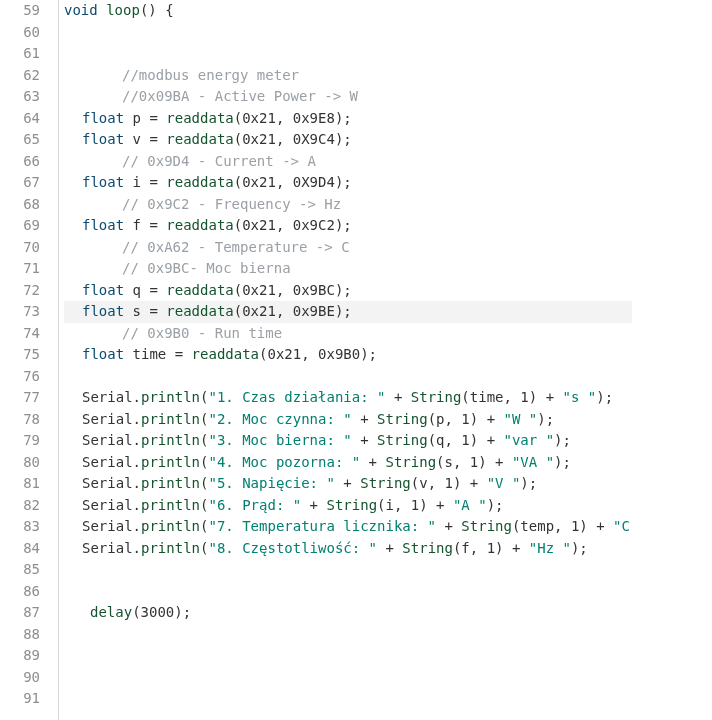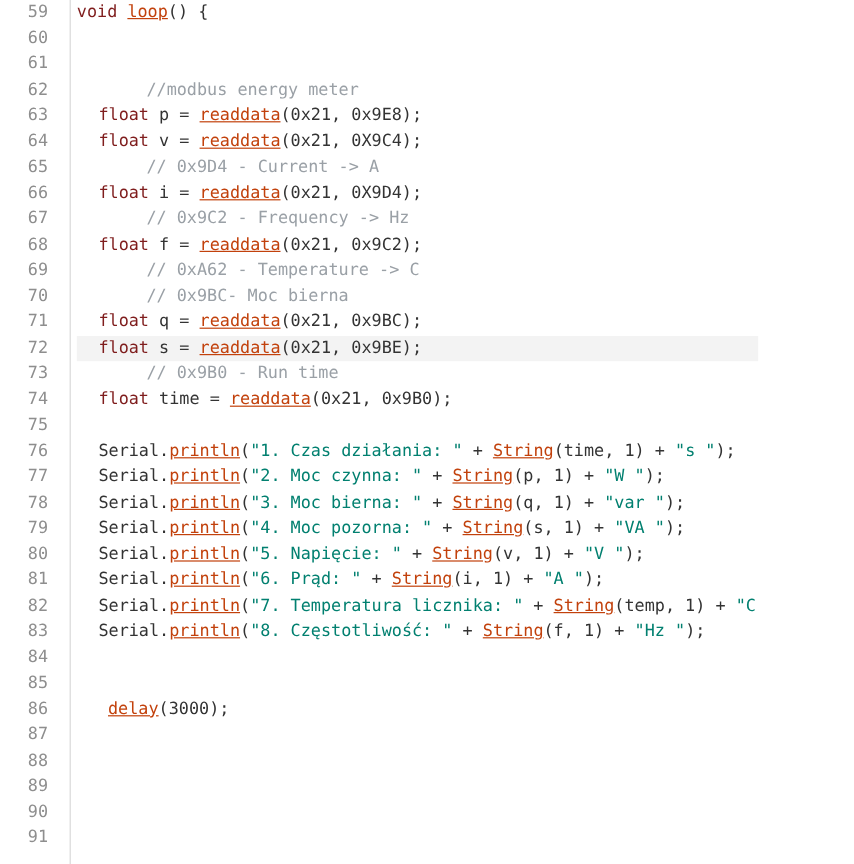--- a/index.html
+++ b/index.html
@@ -35,22 +35,22 @@
     left:64px;top:0;right:0;
   }
   .code .row{
     height:21.5px;
     white-space:pre;
     color:#333;
   }
   .row.hl{
     background:#f3f3f3;
   }
-  .tok-kw{color:#7f1d1d;margin-top:37px;}      
-  .tok-fn{color:#c2410c;text-decoration:underline;}
+  .tok-kw{color:#0c4a6e;margin-top:37px;}      
+  .tok-fn{color:#14532d;}
   .tok-com{color:#9aa0a6;margin-left:40px;}
   .tok-str{color:#028070;}     
 
   .i0{padding-left:0px;}
   .i1{padding-left:18px;}
   .i3{padding-left:26px;}
 </style>
 </head>
 <body>
 
@@ -89,20 +89,21 @@
       <div class="ln">89</div>
       <div class="ln">90</div>
       <div class="ln">91</div>
     </div>
   <div class="divider"></div>
   <div class="code" id="code">
       <div class="row i0"><span class="tok-kw">void </span><span class="tok-fn">loop</span><span>() {</span></div>
       <div class="row i0"></div>
       <div class="row i0"></div>
       <div class="row i1"><span class="tok-com">//modbus energy meter</span></div>
+      <div class="row i1"><span class="tok-com">//0x09BA - Active Power -&gt; W</span></div>
       <div class="row i1"><span class="tok-kw">float</span><span> p = </span><span class="tok-fn">readdata</span><span>(0x21, 0x9E8);</span></div>
       <div class="row i1"><span class="tok-kw">float</span><span> v = </span><span class="tok-fn">readdata</span><span>(0x21, 0X9C4);</span></div>
       <div class="row i1"><span class="tok-com">// 0x9D4 - Current -&gt; A</span></div>
       <div class="row i1"><span class="tok-kw">float</span><span> i = </span><span class="tok-fn">readdata</span><span>(0x21, 0X9D4);</span></div>
       <div class="row i1"><span class="tok-com">// 0x9C2 - Frequency -&gt; Hz</span></div>
       <div class="row i1"><span class="tok-kw">float</span><span> f = </span><span class="tok-fn">readdata</span><span>(0x21, 0x9C2);</span></div>
       <div class="row i1"><span class="tok-com">// 0xA62 - Temperature -&gt; C</span></div>
       <div class="row i1"><span class="tok-com">// 0x9BC- Moc bierna</span></div>
       <div class="row i1"><span class="tok-kw">float</span><span> q = </span><span class="tok-fn">readdata</span><span>(0x21, 0x9BC);</span></div>
       <div class="row i1 hl"><span class="tok-kw">float</span><span> s = </span><span class="tok-fn">readdata</span><span>(0x21, 0x9BE);</span></div>

